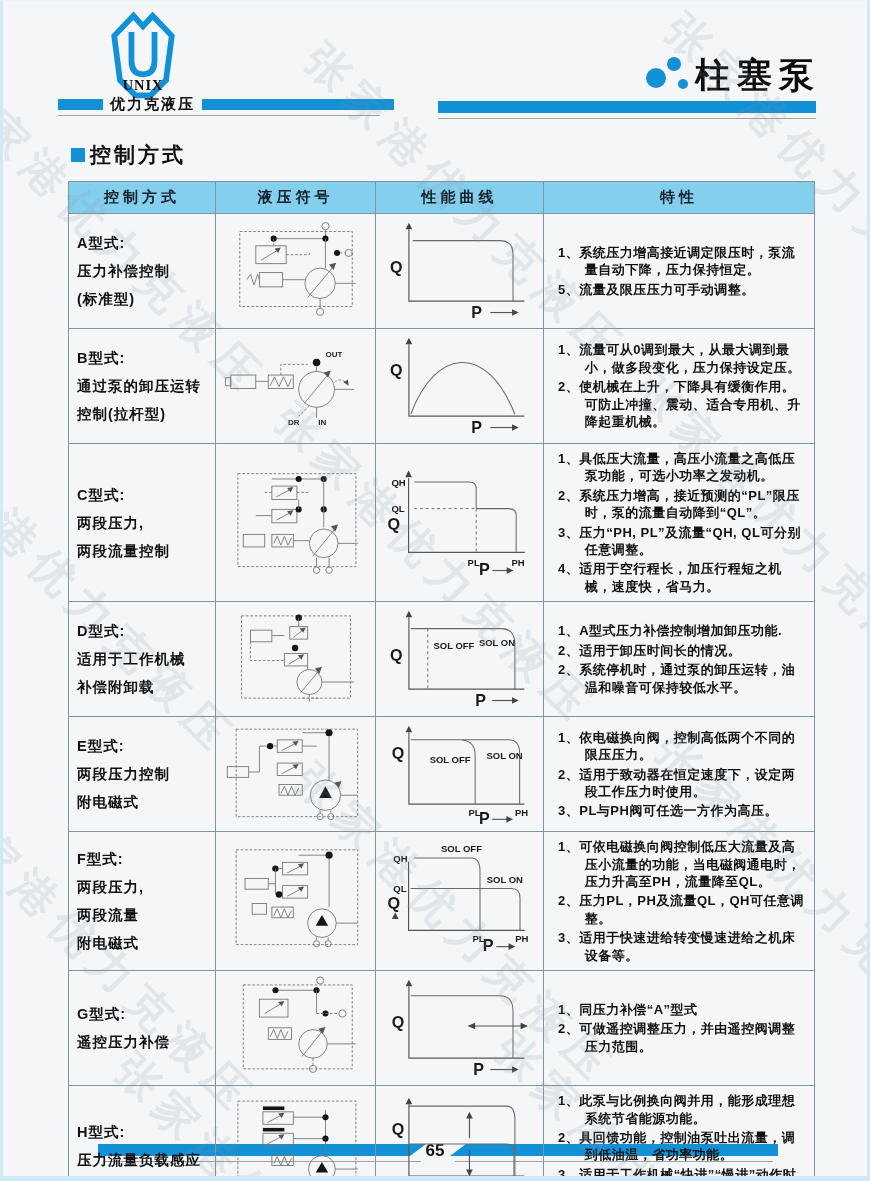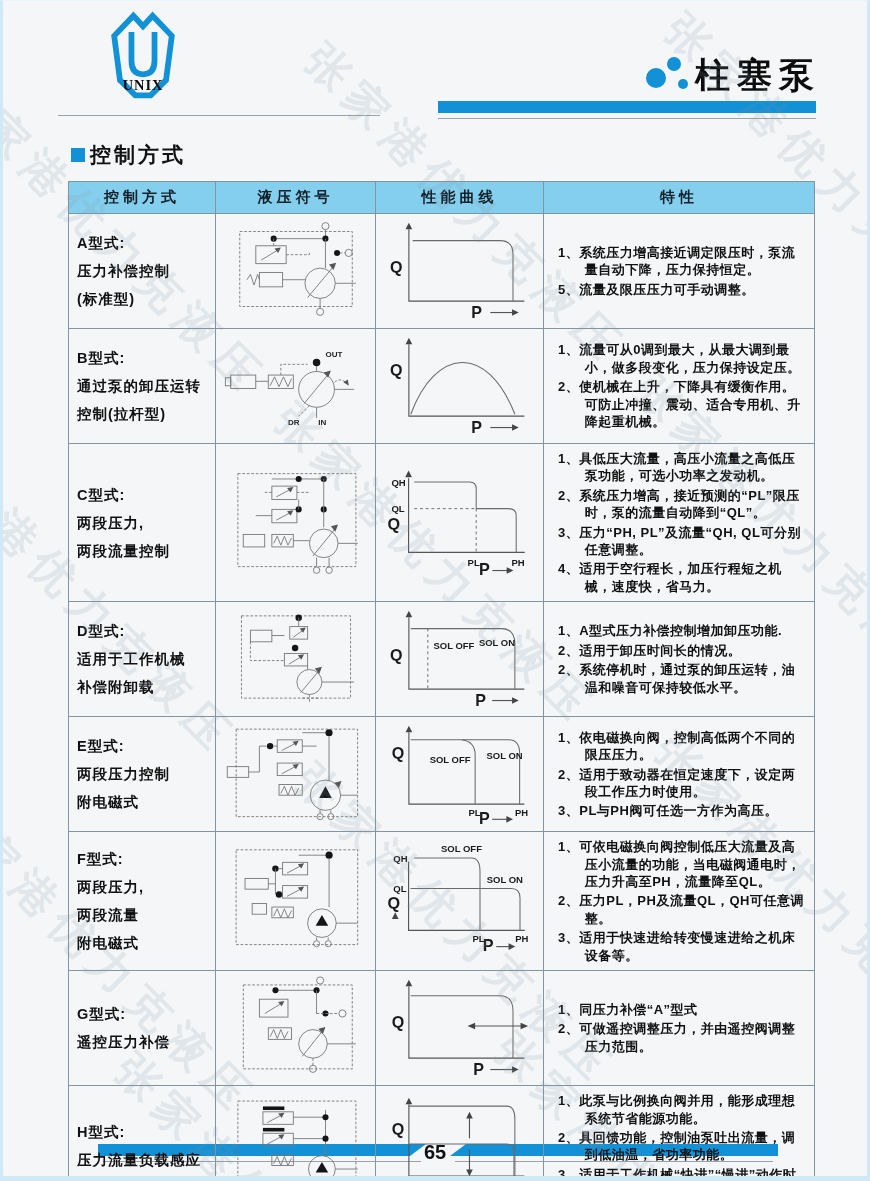--- a/index.html
+++ b/index.html
@@ -52,21 +52,21 @@
   .cur .ah{fill:#444;stroke:none;}
   .cur text{font:bold 10px "Liberation Sans",sans-serif;fill:#1a1a1a;}
   .cur .big{font-size:17px;}
   
   .foot-bar{position:absolute;top:1143px;height:12px;background:#1291d6;}
   .fb-left{left:95px;width:328px;clip-path:polygon(0 0,100% 0,calc(100% - 16px) 100%,0 100%);}
   .fb-right{left:447px;width:328px;clip-path:polygon(16px 0,100% 0,100% 100%,0 100%);}
   .foot-line{position:absolute;top:1160px;height:1px;background:#9aa3a8;}
   .fl-left{left:100px;width:318px;}
   .fl-right{left:452px;width:318px;}
-  .page-num{position:absolute;top:1140px;left:0;right:0;text-align:center;font-size:20px;font-weight:bold;color:#111;}
+  .page-num{position:absolute;top:1140px;left:0;right:0;text-align:center;font-size:17px;font-weight:bold;color:#111;}
 </style>
 </head>
 <body>
 
 <div class="page">
 
   <div class="wm-layer">
     <span class="wm" style="left:-30px;top:60px">张家港优力克液压</span>
     <span class="wm" style="left:330px;top:30px">张家港优力克液压</span>
     <span class="wm" style="left:690px;top:0px">张家港优力克液压</span>
@@ -79,20 +79,25 @@
     <span class="wm" style="left:140px;top:1040px">张家港优力克液压</span>
     <span class="wm" style="left:520px;top:1020px">张家港优力克液压</span>
   </div>
 
   <svg class="logo" viewBox="0 0 100 100">
     <path d="M26 74 L20 28 L40 7 L50 18 L60 7 L80 28 L74 74 L58 90 L42 90 Z" fill="none" stroke="#1291d6" stroke-width="6" stroke-linejoin="miter"></path>
     <path d="M38 24 V54 Q38 68 50 68 Q62 68 62 54 V24" fill="none" stroke="#1291d6" stroke-width="6"></path>
     <text x="50" y="84" text-anchor="middle" style="font:bold 15px 'Liberation Serif',serif;letter-spacing:1px;fill:#0d0d0d">UNIX</text>
   </svg>
 
+  <div class="tag-row">
+    <span class="bar-seg seg1"></span>
+    <span class="tagline">优力克液压</span>
+    <span class="bar-seg seg2"></span>
+  </div>
   <div class="tag-underline"></div>
 
   <div class="title-block">
     <svg class="title-dots" viewBox="0 0 54 48">
       <circle cx="33" cy="13" r="7" fill="#1291d6"></circle>
       <circle cx="15" cy="27" r="10" fill="#1291d6"></circle>
       <circle cx="42" cy="33" r="5" fill="#1291d6"></circle>
     </svg>
     <h1 class="product-title">柱塞泵</h1>
   </div>

